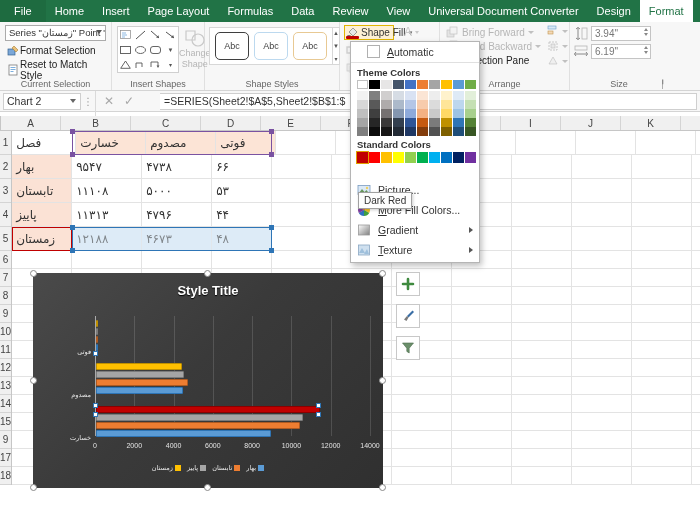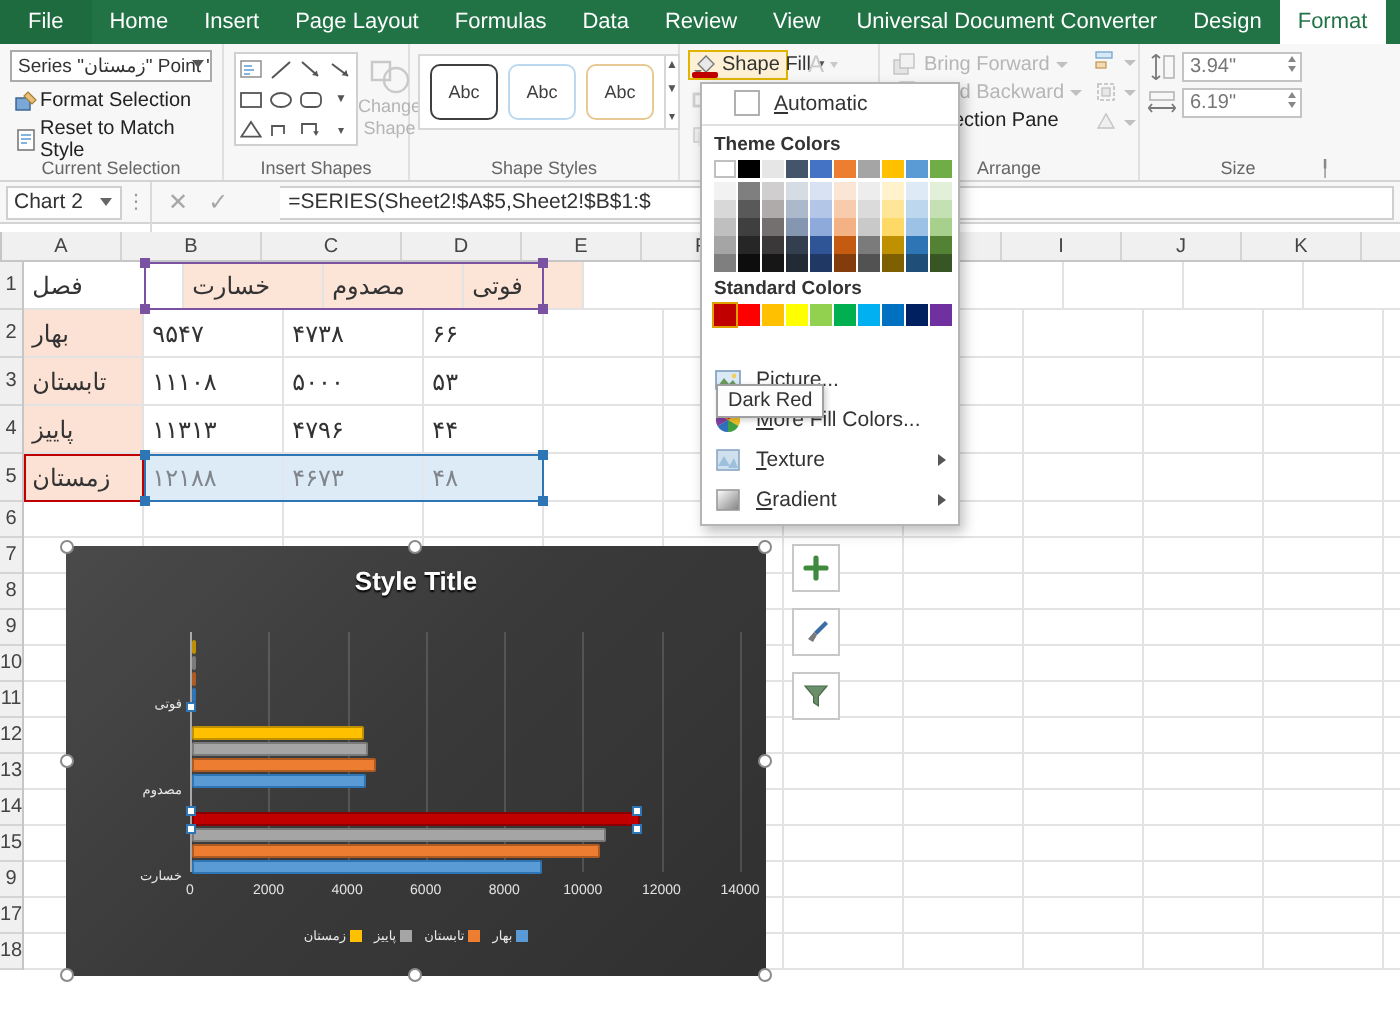--- a/index.html
+++ b/index.html
@@ -79,21 +79,21 @@
   .spin { width:60px; height:15px; border:1px solid #c4c4c4; background:#fff; font-size:10px; color:#777;
           padding:1px 10px 0 3px; position:relative; }
   .spin .arrows { position:absolute; right:2px; top:1px; display:flex; flex-direction:column; gap:2px;}
   .spin .arrows i { display:block; width:0; height:0; border-left:2.5px solid transparent; border-right:2.5px solid transparent; }
   .spin .arrows i.u { border-bottom:3px solid #888; }
   .spin .arrows i.d { border-top:3px solid #888; }
   .dialoglauncher { position:absolute; bottom:1px; right:3px; font-size:8px; color:#888; }
 
   
   .fbar { height:21px; background:#f7f7f7; border-bottom:1px solid #d4d4d4; display:flex; align-items:center; }
-  .namebox { width:58px; height:17px; margin-left:3px; border:1px solid #cfcfcf; background:#fff; font-size:10.5px;
+  .namebox { width:78px; height:17px; margin-left:3px; border:1px solid #cfcfcf; background:#fff; font-size:10.5px;
              display:flex; align-items:center; padding:0 3px; position:relative; }
   .namebox .cv { position:absolute; right:4px; border-left:3px solid transparent; border-right:3px solid transparent; border-top:4px solid #666;}
   .fbdots { width:14px; text-align:center; color:#999; font-size:10px; }
   .fbicons { display:flex; align-items:center; gap:10px; padding:0 8px; color:#a8a8a8; font-size:12px; border-left:1px solid #dadada;}
   .fx { font-style:italic; font-size:11px; color:#6a6a6a; font-family:"Liberation Serif", serif;margin-top:44px;}
   .finput { flex:1; height:17px; border:1px solid #cfcfcf; border-left:0; background:#fff; font-size:10.5px;
             display:flex; align-items:center; padding:0 4px; margin-right:3px; overflow:hidden; white-space:nowrap;}
 
   
   .sheet { position:absolute; left:0; top:116px; width:700px; height:400px; background:#fff; }
@@ -527,21 +527,21 @@
       <div class="rowcell" style="height:18px;line-height:18px;">14</div>
       <div class="rowcell" style="height:18px;line-height:18px;">15</div>
       <div class="rowcell" style="height:18px;line-height:18px;">9</div>
       <div class="rowcell" style="height:18px;line-height:18px;">17</div>
       <div class="rowcell" style="height:18px;line-height:18px;">18</div>
     </div>
 
     <div class="cells">
 
       <div class="gridrow">
-        <div class="cell" style="width:80px">فصل</div>
+        <div class="cell" style="width:64px">فصل</div>
         <div class="cell hdrfill" style="width:70px">خسارت</div>
         <div class="cell hdrfill" style="width:70px">مصدوم</div>
         <div class="cell hdrfill" style="width:60px">فوتی</div>
         <div class="cell" style="width:60px"></div>
         <div class="cell" style="width:60px"></div>
         <div class="cell" style="width:60px"></div>
         <div class="cell" style="width:60px"></div>
         <div class="cell" style="width:60px"></div>
         <div class="cell" style="width:60px"></div>
         <div class="cell" style="width:60px"></div>
@@ -1025,41 +1025,41 @@
           <circle cx="7" cy="7" r="6" fill="#ddd"></circle>
           <path d="M7 7 L7 1 A6 6 0 0 1 12.2 4 Z" fill="#e03030"></path>
           <path d="M7 7 L12.2 4 A6 6 0 0 1 12.2 10 Z" fill="#f0c020"></path>
           <path d="M7 7 L12.2 10 A6 6 0 0 1 7 13 Z" fill="#40a040"></path>
           <path d="M7 7 L7 13 A6 6 0 0 1 1.8 10 Z" fill="#3070c0"></path>
           <path d="M7 7 L1.8 10 A6 6 0 0 1 1.8 4 Z" fill="#8040a0"></path>
           <path d="M7 7 L1.8 4 A6 6 0 0 1 7 1 Z" fill="#e07020"></path>
         </svg>
     </span>
     <span><span class="ul">M</span><span>ore Fill Colors...</span></span>
-  </div>
-  <div class="dd-item">
-    <span class="dd-ic">
-      <svg width="14" height="14" viewBox="0 0 14 14">
-          <rect x="1.5" y="2" width="11" height="10" fill="#cfe0ef" stroke="#8aa7c2" stroke-width=".8"></rect>
-          <path d="M2 10 L5 5 L8 10 Z M7 11 L10 6 L12 11 Z" fill="#9fc0dc"></path>
-        </svg>
-    </span>
-    <span><span class="ul">T</span><span>exture</span></span>
-    <span class="arrow"></span>
   </div>
   <div class="dd-item">
     <span class="dd-ic">
       <svg width="14" height="14" viewBox="0 0 14 14">
           <defs>
             <linearGradient id="gr" x1="0" y1="0" x2="1" y2="1">
               <stop offset="0" stop-color="#fff"></stop>
               <stop offset="1" stop-color="#808080"></stop>
             </linearGradient>
           </defs>
           <rect x="1.5" y="2" width="11" height="10" fill="url(#gr)" stroke="#9a9a9a" stroke-width=".8"></rect>
         </svg>
     </span>
     <span><span class="ul">G</span><span>radient</span></span>
     <span class="arrow"></span>
   </div>
+  <div class="dd-item">
+    <span class="dd-ic">
+      <svg width="14" height="14" viewBox="0 0 14 14">
+          <rect x="1.5" y="2" width="11" height="10" fill="#cfe0ef" stroke="#8aa7c2" stroke-width=".8"></rect>
+          <path d="M2 10 L5 5 L8 10 Z M7 11 L10 6 L12 11 Z" fill="#9fc0dc"></path>
+        </svg>
+    </span>
+    <span><span class="ul">T</span><span>exture</span></span>
+    <span class="arrow"></span>
+  </div>
 
   <div class="tooltip" style="top:150px;">Dark Red</div>
 </div>
 
 </body></html>

